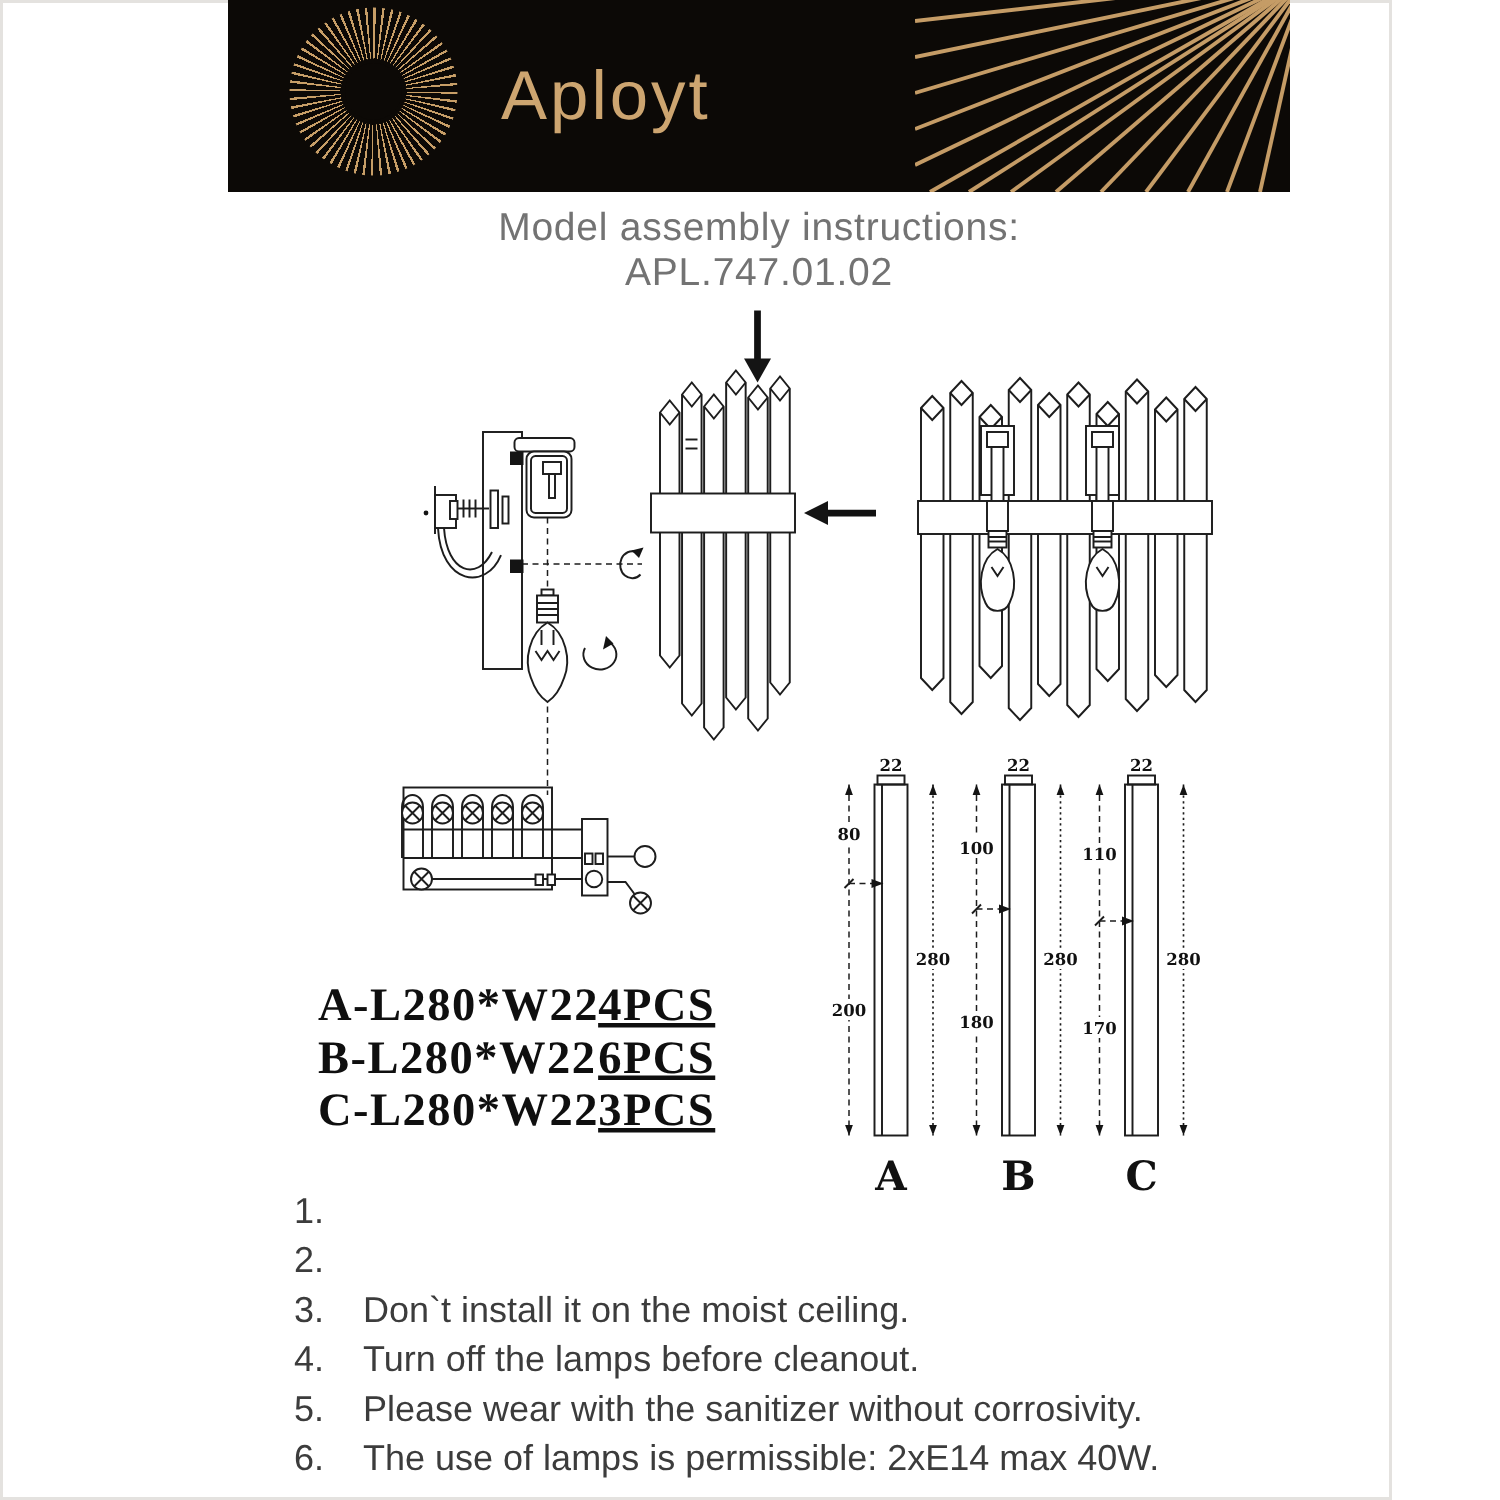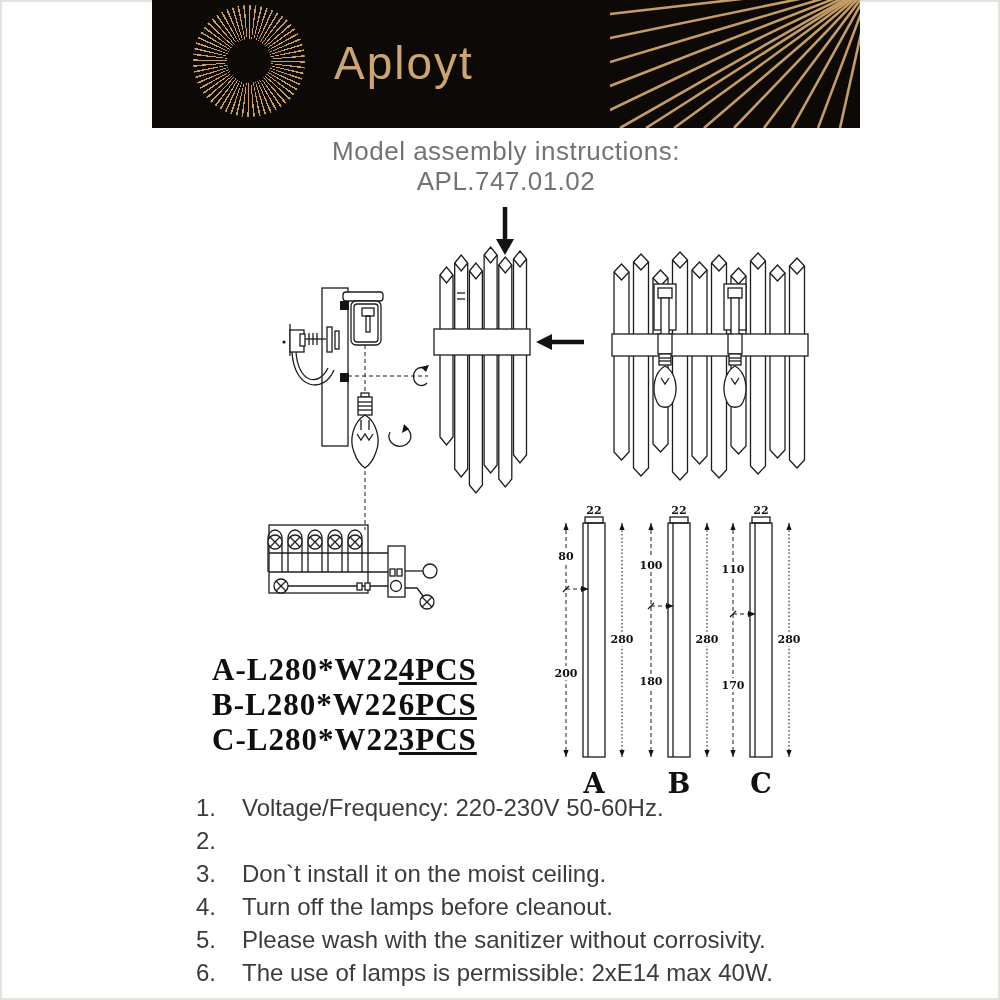--- a/index.html
+++ b/index.html
@@ -1,16 +1,16 @@
 <!DOCTYPE html>
 <html><head>
 <meta charset="utf-8">
 <style>
   html,body{margin:0;padding:0;background:#ffffff;}
-  .page{position:relative;width:1000px;height:1000px;background:#fff;overflow:hidden;
+  .page{position:relative;width:928px;height:1000px;background:#fff;overflow:hidden;
         font-family:"Liberation Sans",sans-serif;outline:2px solid #e4e2df;outline-offset:-2px;}
 
   
   .header{position:absolute;left:152px;top:0;width:708px;height:128px;background:#0c0906;overflow:hidden;}
   .sunburst{position:absolute;left:41px;top:5px;width:112px;height:112px;}
   .sunburst .rays{position:absolute;inset:0;border-radius:50%;
       background:repeating-conic-gradient(#c79e67 0deg 1.7deg, rgba(12,9,6,0) 1.7deg 6deg);}
   .sunburst .hole{position:absolute;left:50%;top:50%;width:38px;height:38px;margin:-19px 0 0 -19px;
       border-radius:50%;background:#0c0906;box-shadow:0 0 0 3px #0c0906;}
   .brand{position:absolute;left:182px;top:36px;font-size:46px;font-weight:400;letter-spacing:2px;
@@ -332,36 +332,35 @@
     </div>
     <div class="part-row">
       <span class="lbl">C-L280*W22</span>
       <span class="qty">3PCS</span>
     </div>
   </div>
 
   <div class="instructions">
     <div class="instr-row">
       <span class="num">1.</span>
-      <span class="txt">Voltage/Frequency: 220-230V 50-60Hz.</span>
     </div>
     <div class="instr-row">
       <span class="num">2.</span>
     </div>
     <div class="instr-row">
       <span class="num">3.</span>
       <span class="txt">Don`t install it on the moist ceiling.</span>
     </div>
     <div class="instr-row">
       <span class="num">4.</span>
       <span class="txt">Turn off the lamps before cleanout.</span>
     </div>
     <div class="instr-row">
       <span class="num">5.</span>
-      <span class="txt">Please wash with the sanitizer without corrosivity.</span>
+      <span class="txt">Please wear with the sanitizer without corrosivity.</span>
     </div>
     <div class="instr-row">
       <span class="num">6.</span>
       <span class="txt">The use of lamps is permissible: 2xE14 max 40W.</span>
     </div>
   </div>
 
 </div>
 
 </body></html>

